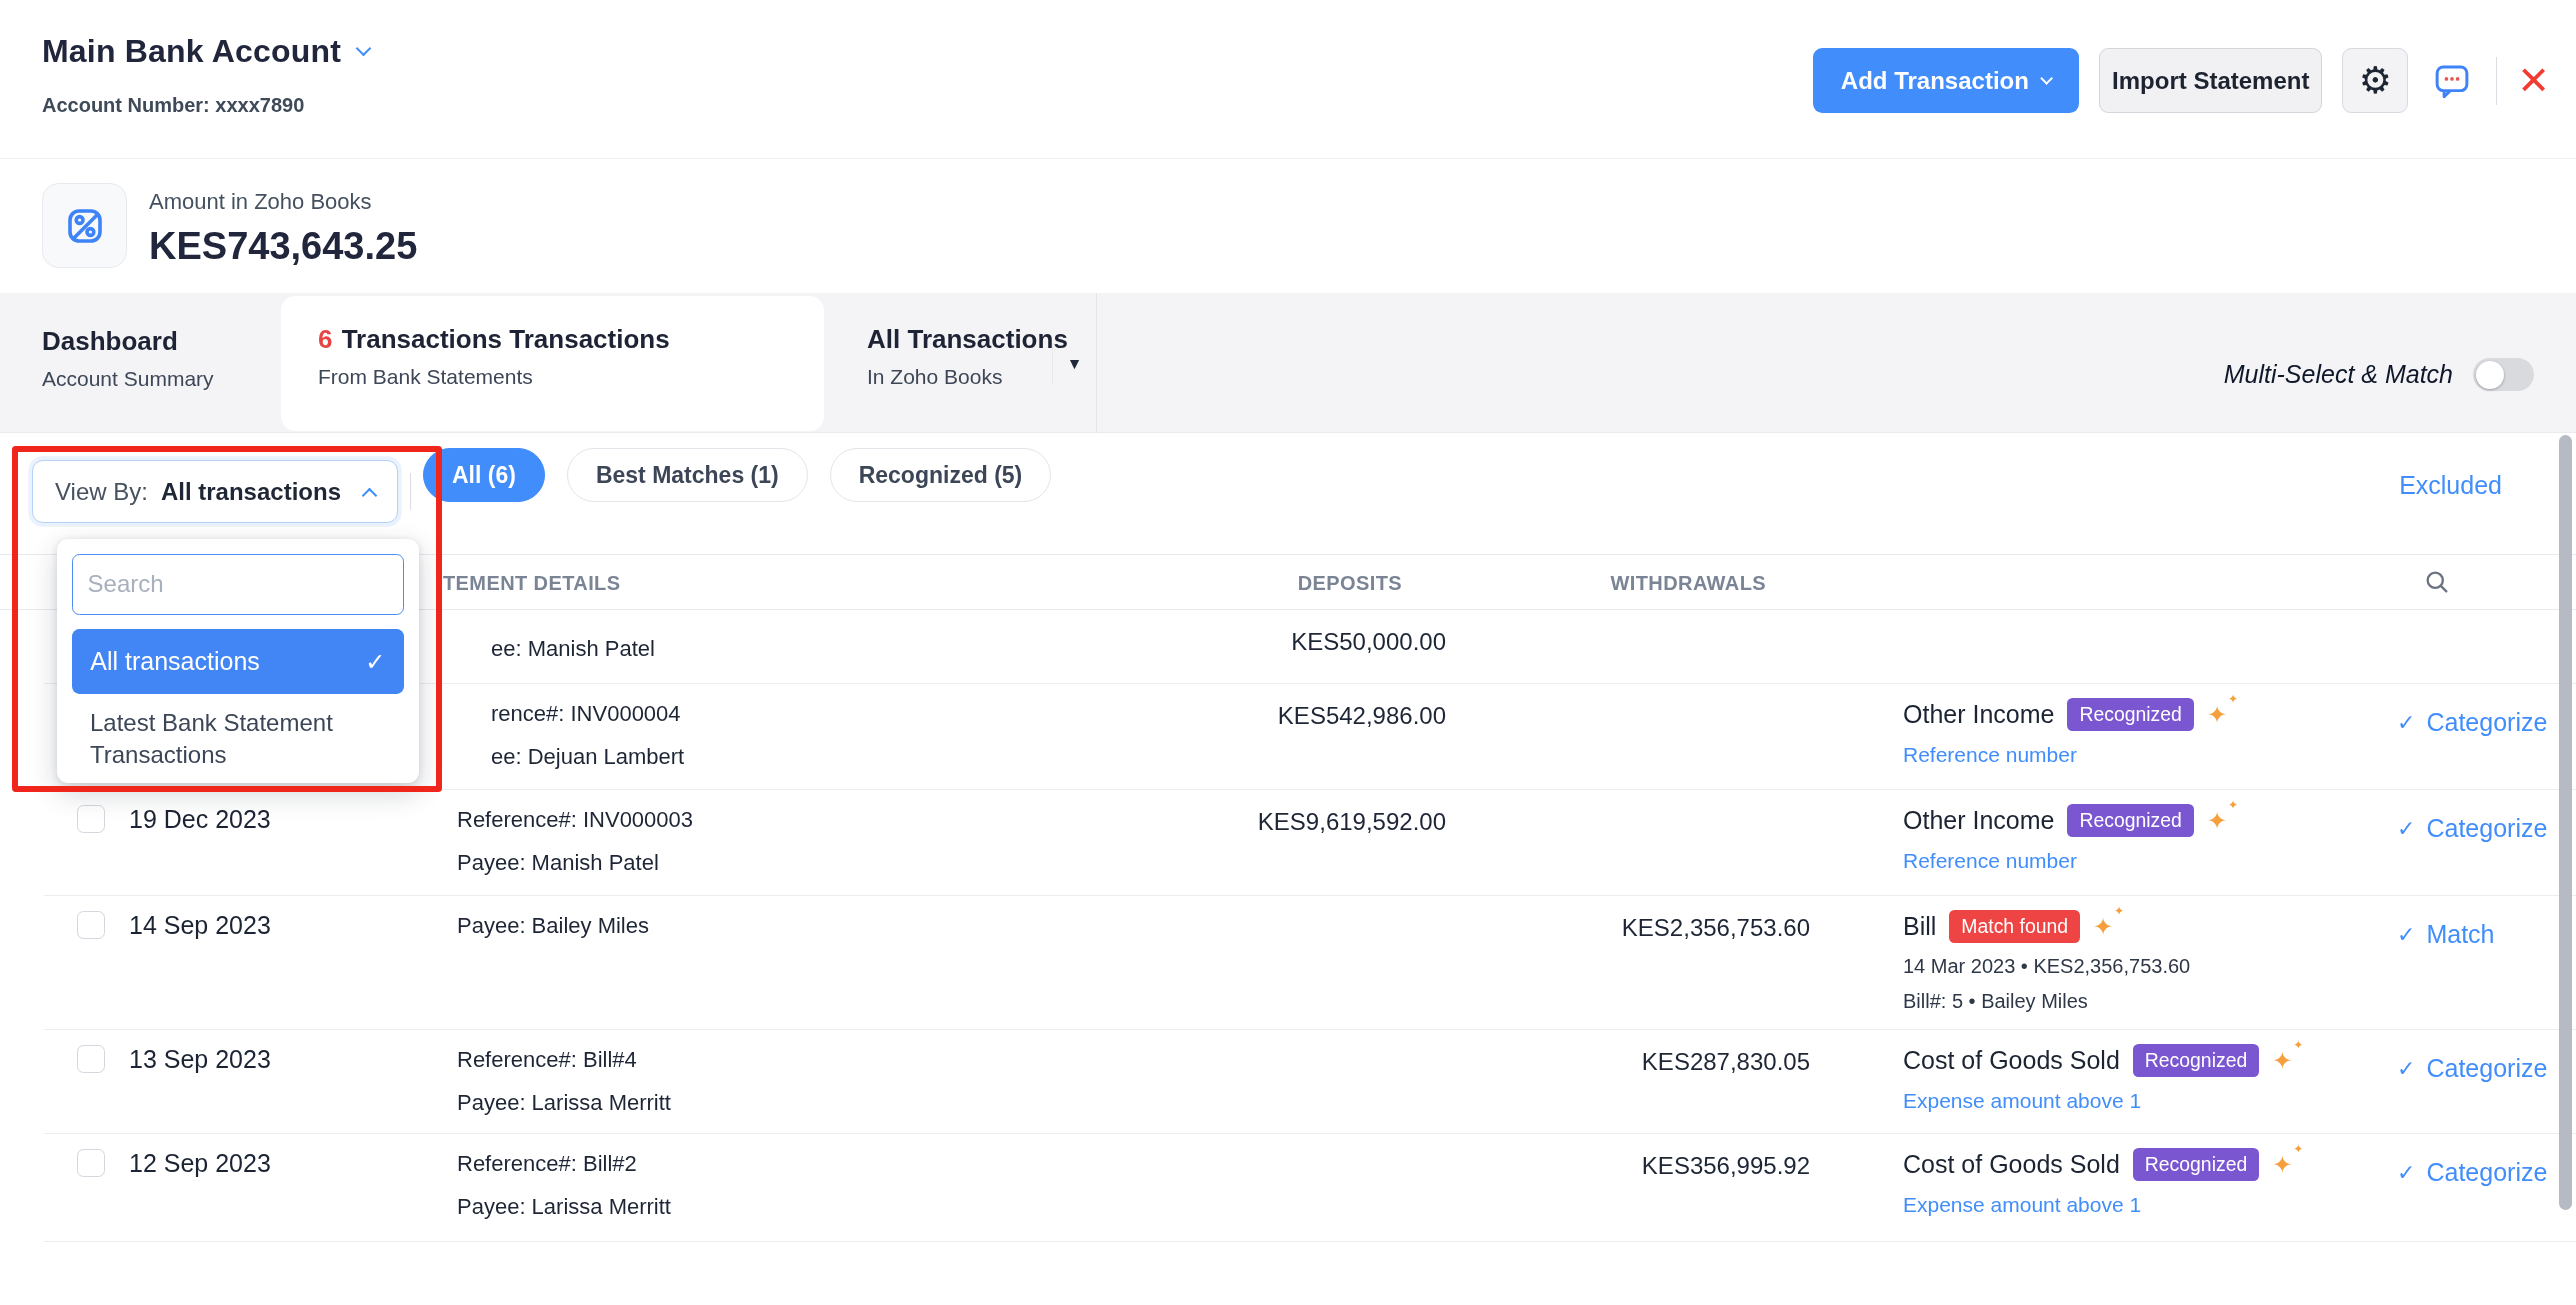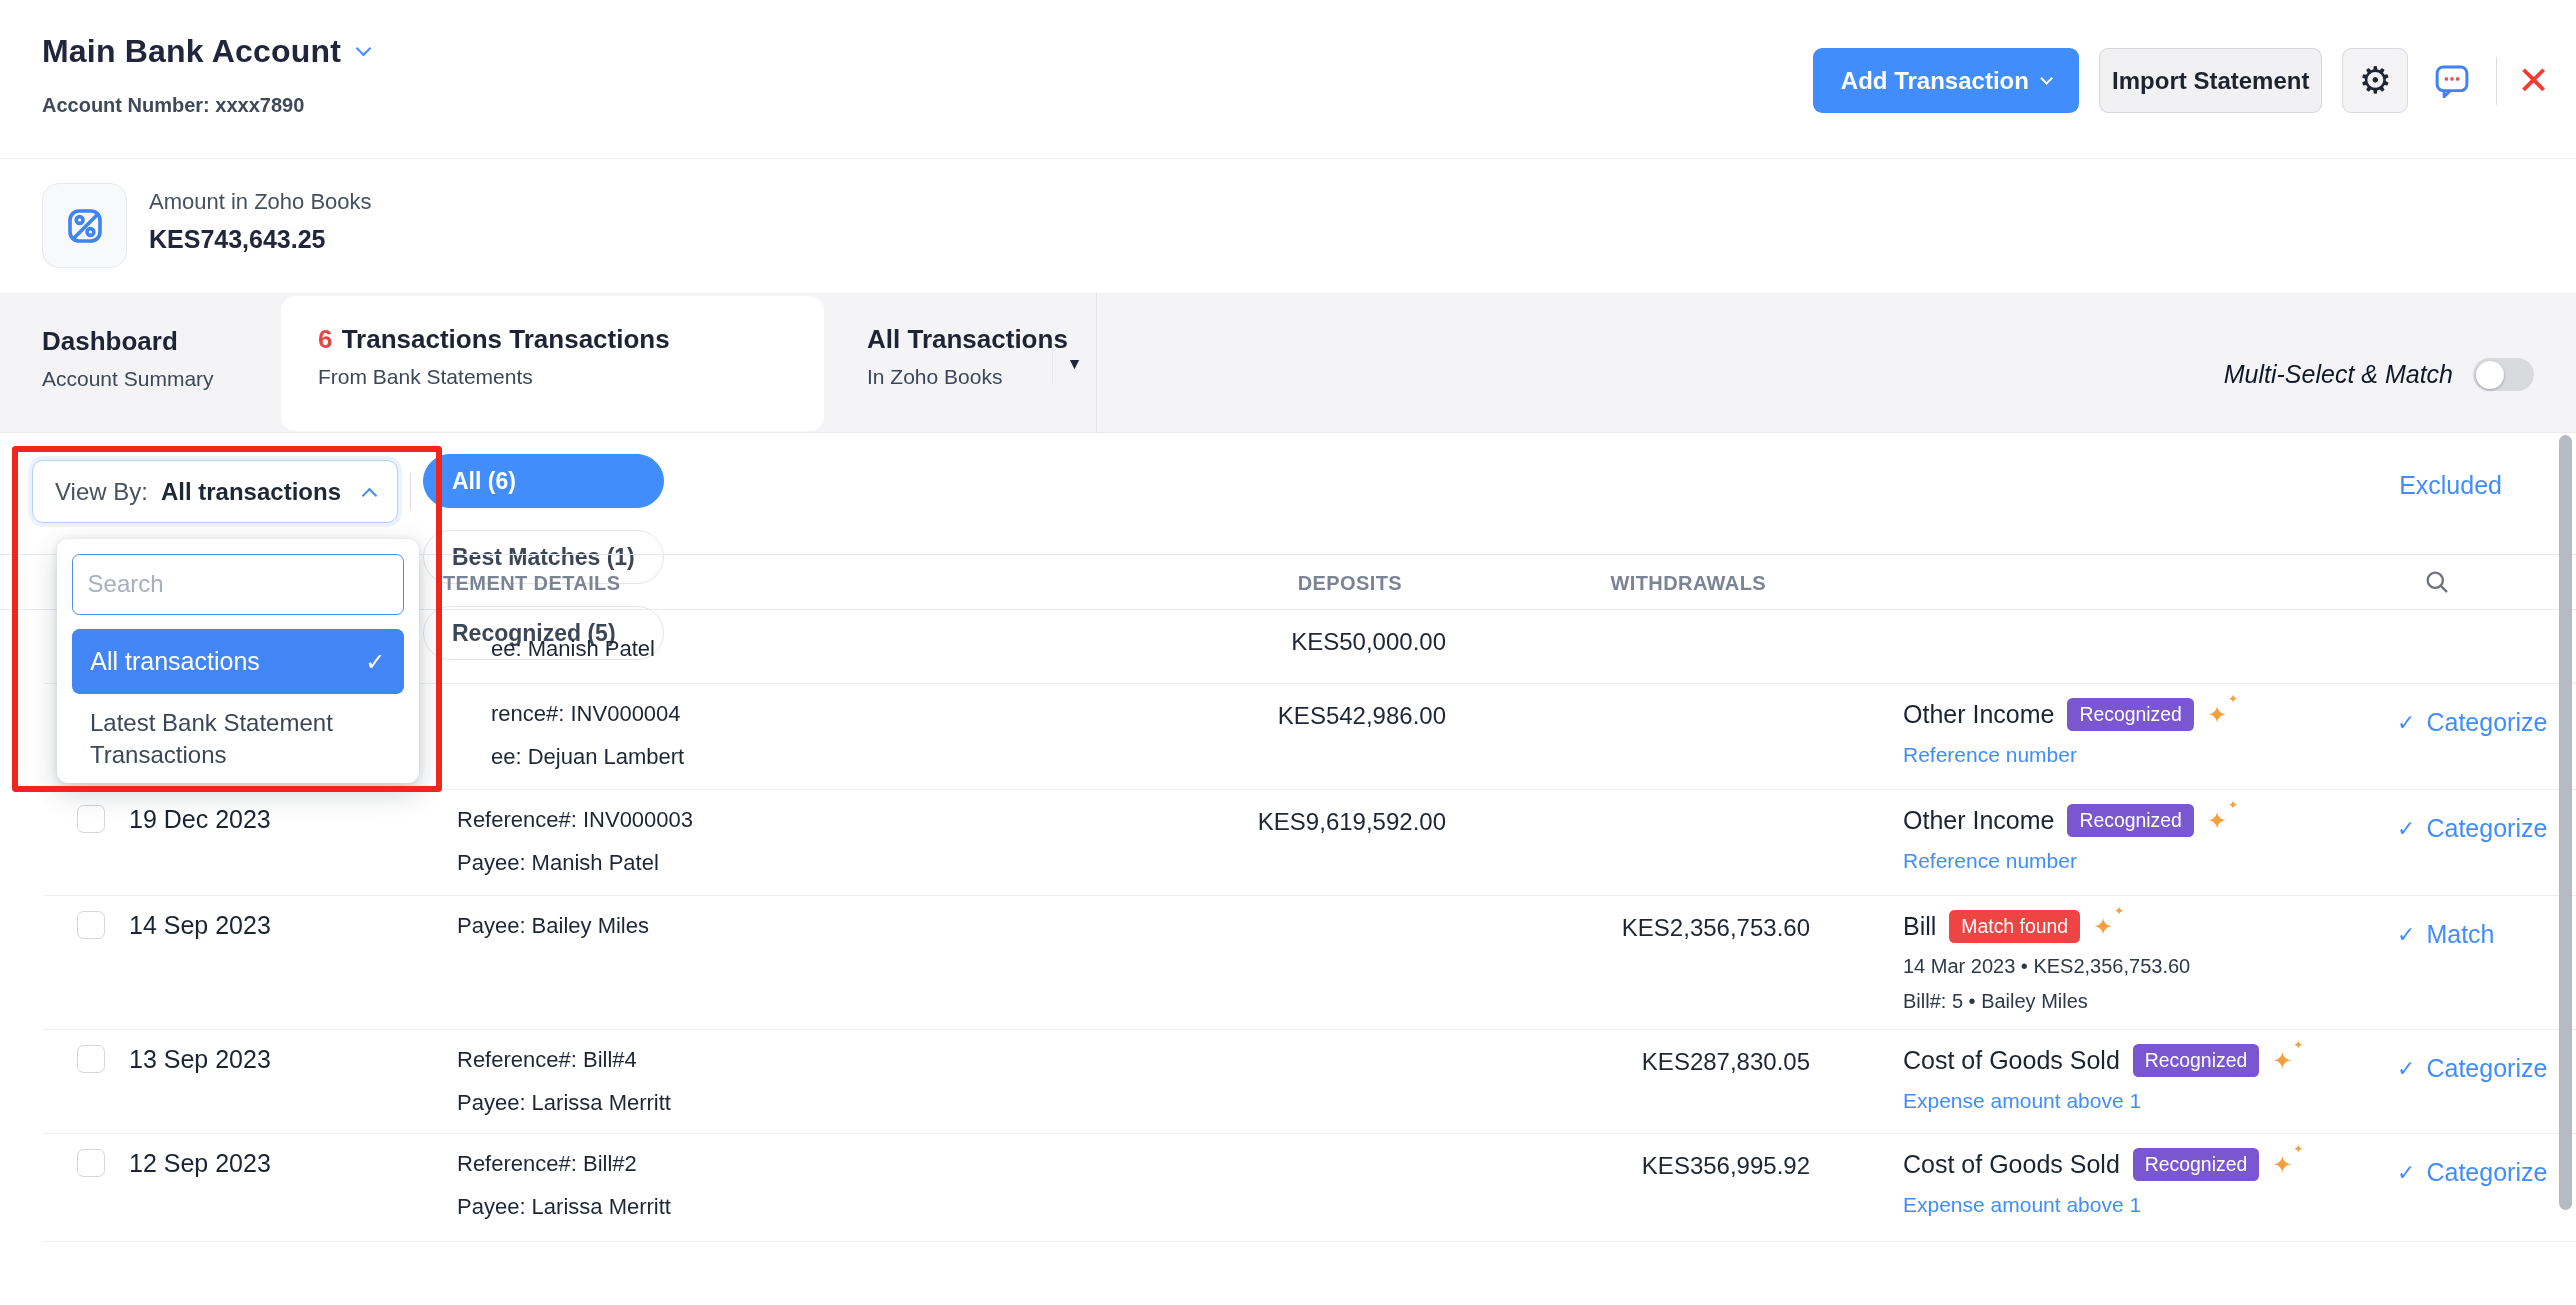--- a/index.html
+++ b/index.html
@@ -24,21 +24,21 @@
   .btn-icon { width:66px; height:65px; background:#f3f3f6; border:0.9px solid #d8d9de; border-radius:9.2px; display:flex; align-items:center; justify-content:center; cursor:pointer; }
   .gear-glyph { font-size:37px; color:#1f2633; line-height:1; }
   .chat-btn { width:48px; height:48px; display:flex; align-items:center; justify-content:center; cursor:pointer; background:none; border:none; }
   .vdivider { width:0.9px; height:48px; background:#dcdde2; }
   .close-glyph { font-size:39px; color:#f23b31; line-height:1; cursor:pointer; background:none; border:none; }
 
   
   .summary { position:absolute; left:0; top:159px; width:100%; height:135px; background:#fff; }
   .logo-card { position:absolute; left:42px; top:24px; width:85px; height:85px; background:#f8f9fb; border:0.9px solid #e7e9ee; border-radius:16.6px; display:flex; align-items:center; justify-content:center; }
   .summary-label { position:absolute; left:149px; top:29.5px; font-size:22px; color:#45515f; }
-  .summary-value { position:absolute; left:149px; top:66px; font-size:25px; font-weight:bold; color:#21263c; }
+  .summary-value { position:absolute; left:149px; top:66px; font-size:38px; font-weight:bold; color:#21263c; }
 
   
   .tabbar { position:absolute; left:0; top:293px; width:100%; height:140px; background:#f4f4f6; border-bottom:0.9px solid #e9ebee; }
   .tab { position:absolute; top:0; height:100%; cursor:pointer; }
   .tab-title { font-size:26px; font-weight:bold; color:#1e2435; }
   .tab-sub { font-size:21px; color:#3d4757; margin-top:10px; }
   .tab-dashboard { left:42px; padding-top:33px; }
   .tab-card { position:absolute; left:281px; top:2.8px; width:543px; height:135px; background:#fff; border-radius:14.8px; }
   .tab-uncat { left:318px; padding-top:31px; }
   .count-red { color:#e54643; margin-right:9.2px; }
@@ -52,21 +52,21 @@
   .toggle-knob { position:absolute; left:2.8px; top:2.8px; width:28px; height:28px; background:#fff; border-radius:50%; box-shadow:0 0.9px 2.8px rgba(0,0,0,.3); }
 
   
   .content { position:absolute; left:0; top:434px; width:100%; height:872px; background:#fff; }
   .viewby-btn { position:absolute; left:32px; top:26px; width:366px; height:63px; background:#fff; border:1.8px solid #b5d2f6; border-radius:11px;
     box-shadow:0 0 0 3.7px #e9f2fe; display:flex; align-items:center; padding:0 22px; cursor:pointer; }
   .viewby-label { font-size:24px; color:#46525f; }
   .viewby-value { font-size:24px; font-weight:bold; color:#1f2736; margin-left:13px; }
   .viewby-btn .chev { border-color:#408dfb; transform:rotate(-135deg); margin-left:auto; margin-top:7.4px; }
   .filter-sep { position:absolute; left:410px; top:39px; width:0.9px; height:37px; background:#dcdee3; }
-  .pills { position:absolute; left:423px; top:20px; display:flex; gap:22px;flex-direction:column; }
+  .pills { position:absolute; left:423px; top:14px; display:flex; gap:22px; }
   .pill { height:54px; border-radius:27px; display:flex; align-items:center; padding:0 28px; font-size:23px; font-weight:600; cursor:pointer;
     background:#fff; border:1.8px solid #e3e5ea; color:#3c4656; }
   .pill.active { background:#408dfb; border-color:#408dfb; color:#fff; }
   .excluded-link { position:absolute; right:74px; top:37px; font-size:25px; color:#408dfb; cursor:pointer; }
 
   
   .table { position:absolute; left:0; top:120px; width:100%; border-top:0.9px solid #e7e9ee;text-decoration:underline; }
   .thead { position:relative; height:55px; border-bottom:0.9px solid #e7e9ee; }
   .th { position:absolute; top:16.6px; font-size:20px; font-weight:bold; color:#7b8495; letter-spacing:0.4px; }
   .th-details { left:443px; }

